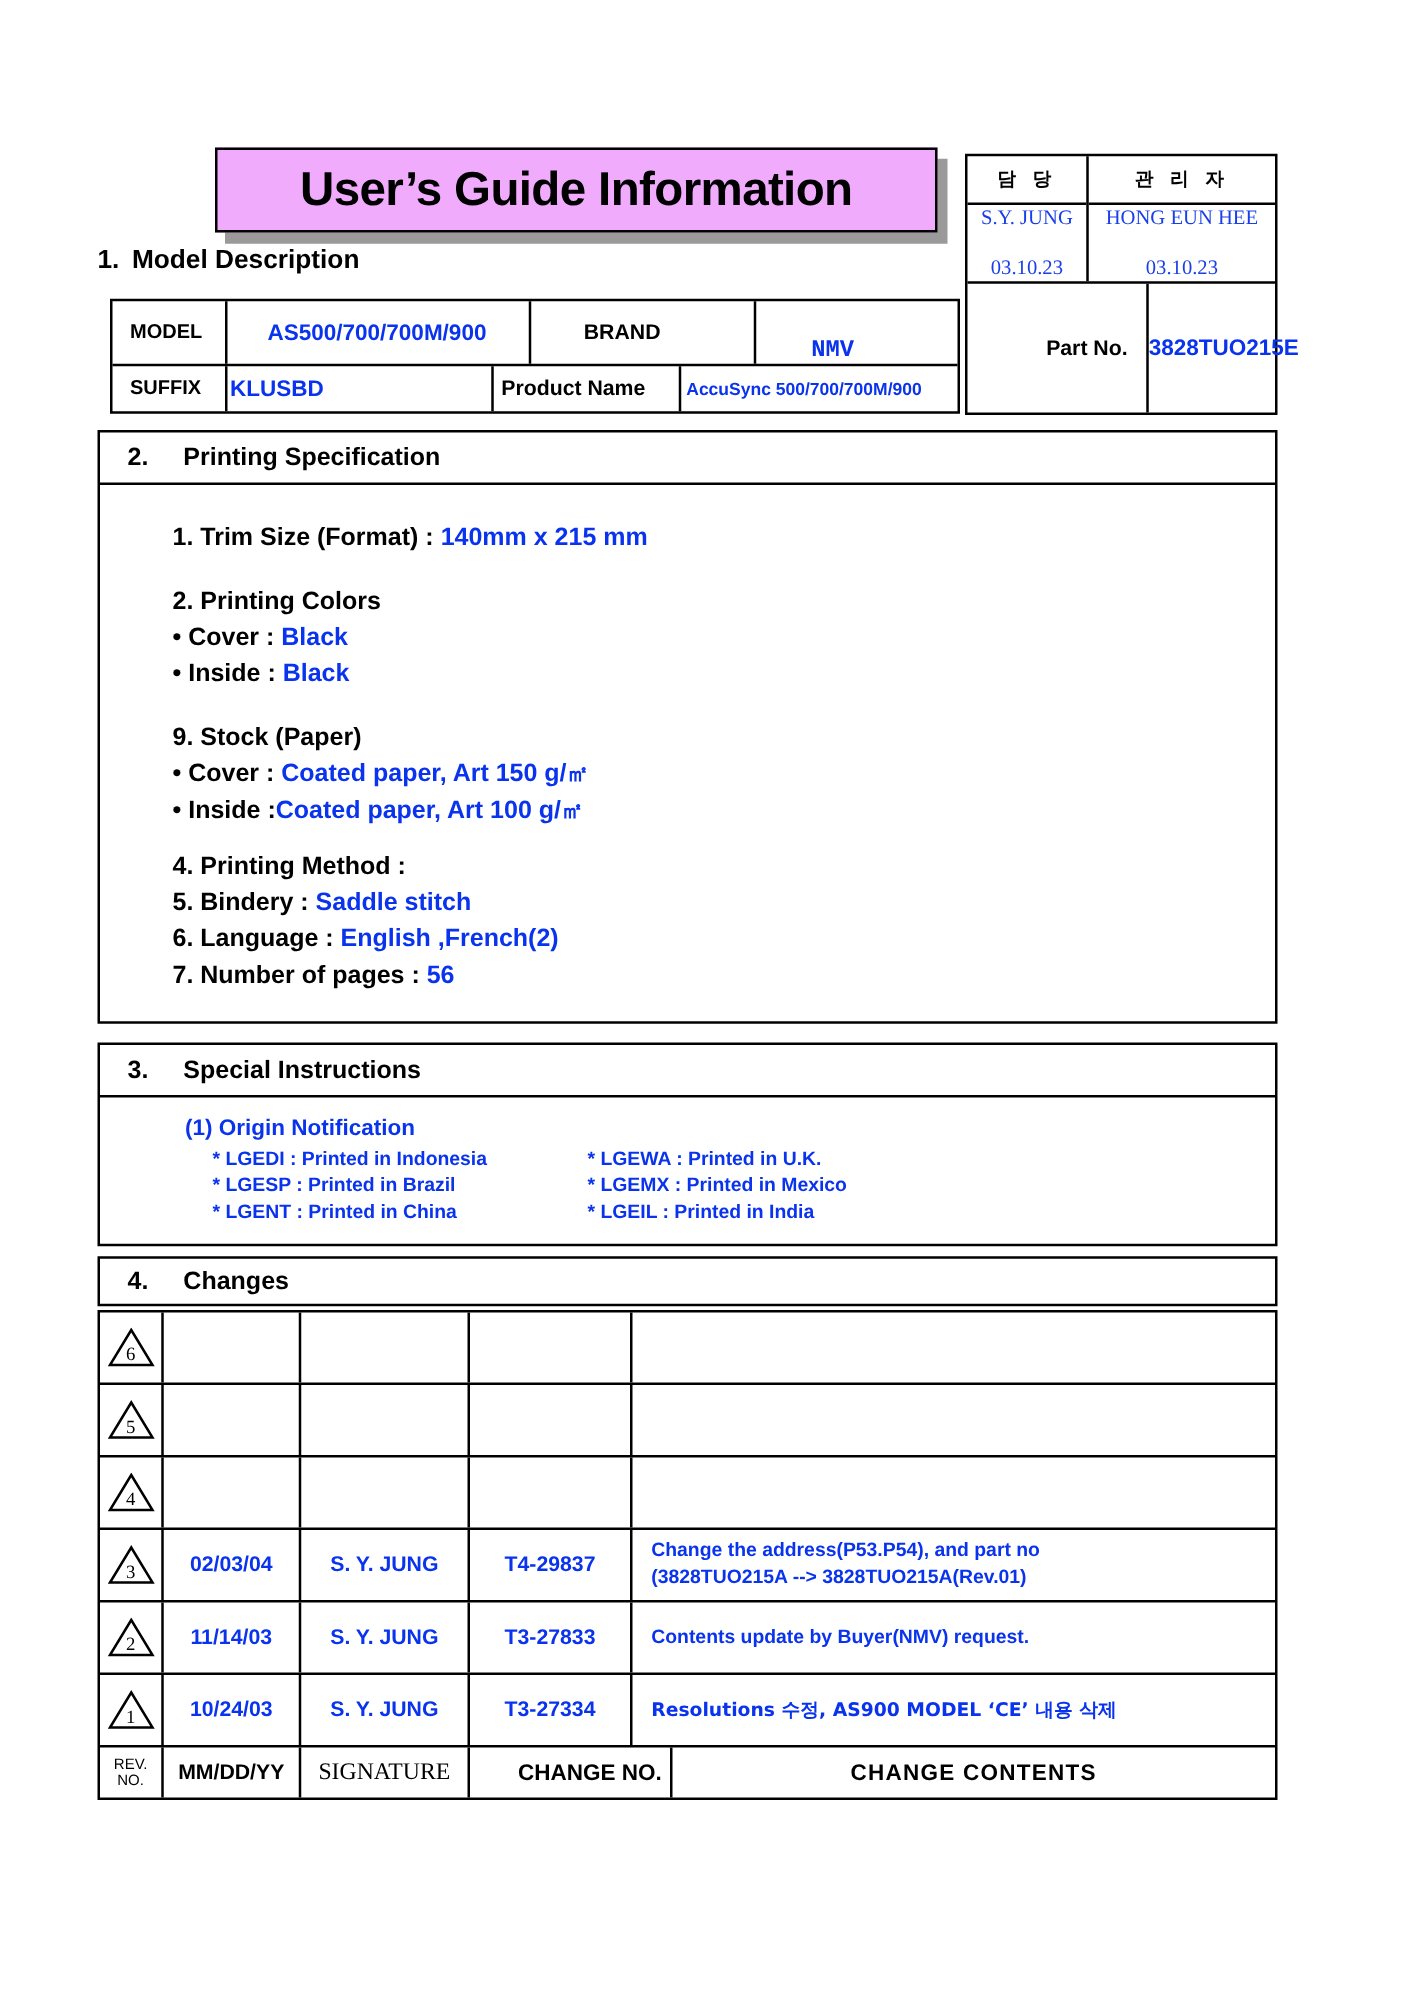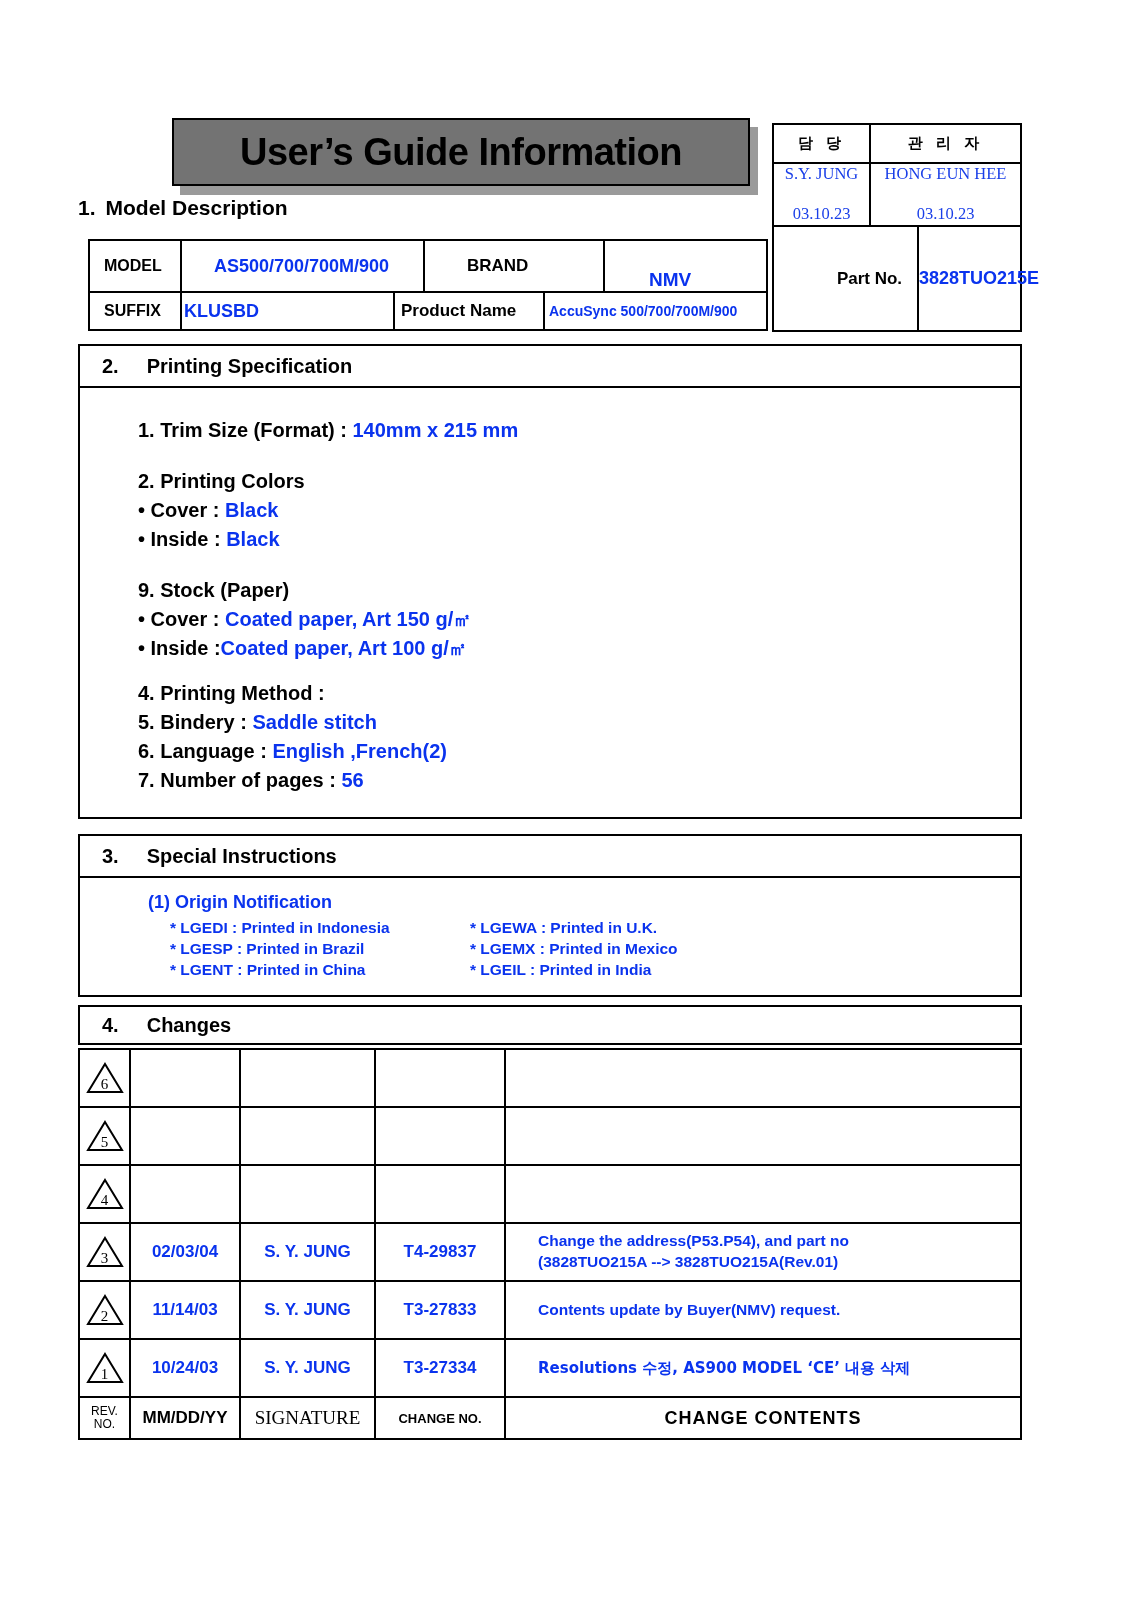--- a/index.html
+++ b/index.html
@@ -36,21 +36,21 @@
     top: 9px;
     width: 578px;
     height: 68px;
     background: #9a9a9a;
   }
   .title-box {
     position: absolute;
     left: 0; top: 0;
     width: 574px;
     height: 64px;
-    background: #737373;
+    background: #f0abfc;
     border: 2px solid #000000;
     display: flex;
     align-items: center;
     justify-content: center;
   }
   .title-text {
     font-size: 38px;
     font-weight: bold;
     letter-spacing: -0.5px;
     white-space: nowrap;
@@ -186,21 +186,21 @@
   .mt-lbl2.tight { padding-left: 6px; font-size: 17px; }
   .mt-val2 {
     flex: 1;
     padding-left: 14px;
     font-size: 17px;
     font-weight: bold;
     color: #0a33ee;
     white-space: nowrap;
   }
   .mt-val2.serif {
-    font-family: Liberation Sans, sans-serif;
+    font-family: Liberation Mono, monospace;
     font-weight: bold;
     font-size: 19px;
     margin-top: 28px;
   }
   .mt-val2.small { font-size: 14px; padding-left: 4px; }
 
   
   .sec2 {
     position: absolute;
     left: 78px;
@@ -331,21 +331,21 @@
     font-size: 17px;
     font-weight: bold;
     color: #0a33ee;
     box-sizing: border-box;
   }
   .ch-contents {
     flex: 1;
     display: flex;
     flex-direction: column;
     justify-content: center;
-    padding-left: 32px;
+    padding-left: 15px;
     font-size: 15.5px;
     font-weight: bold;
     color: #0a33ee;
     line-height: 1.35;
     box-sizing: border-box;
   }
   .ch-contents.kr { font-family: "DejaVu Sans", sans-serif; font-size: 15px; }
 
   
   .tri {
@@ -394,22 +394,23 @@
     border-right: 2.5px solid #000000;
     display: flex; align-items: center; justify-content: center;
     font-family: "Liberation Serif", serif;
     font-size: 19px;
     box-sizing: border-box;
   }
   .cf-no {
     flex: 0 0 130px;
     border-right: 2.5px solid #000000;
     display: flex; align-items: center; justify-content: center;
-    font-size: 13px; font-weight: bold;
-    box-sizing: border-box;
+    font-size: 18px; font-weight: bold;
+    box-sizing: border-box;
+    margin-left: 32px;
   }
   .cf-contents {
     flex: 1;
     display: flex; align-items: center; justify-content: center;
     font-size: 18px; font-weight: bold;
     letter-spacing: 1px;
     box-sizing: border-box;
   }
 </style>
 </head>

